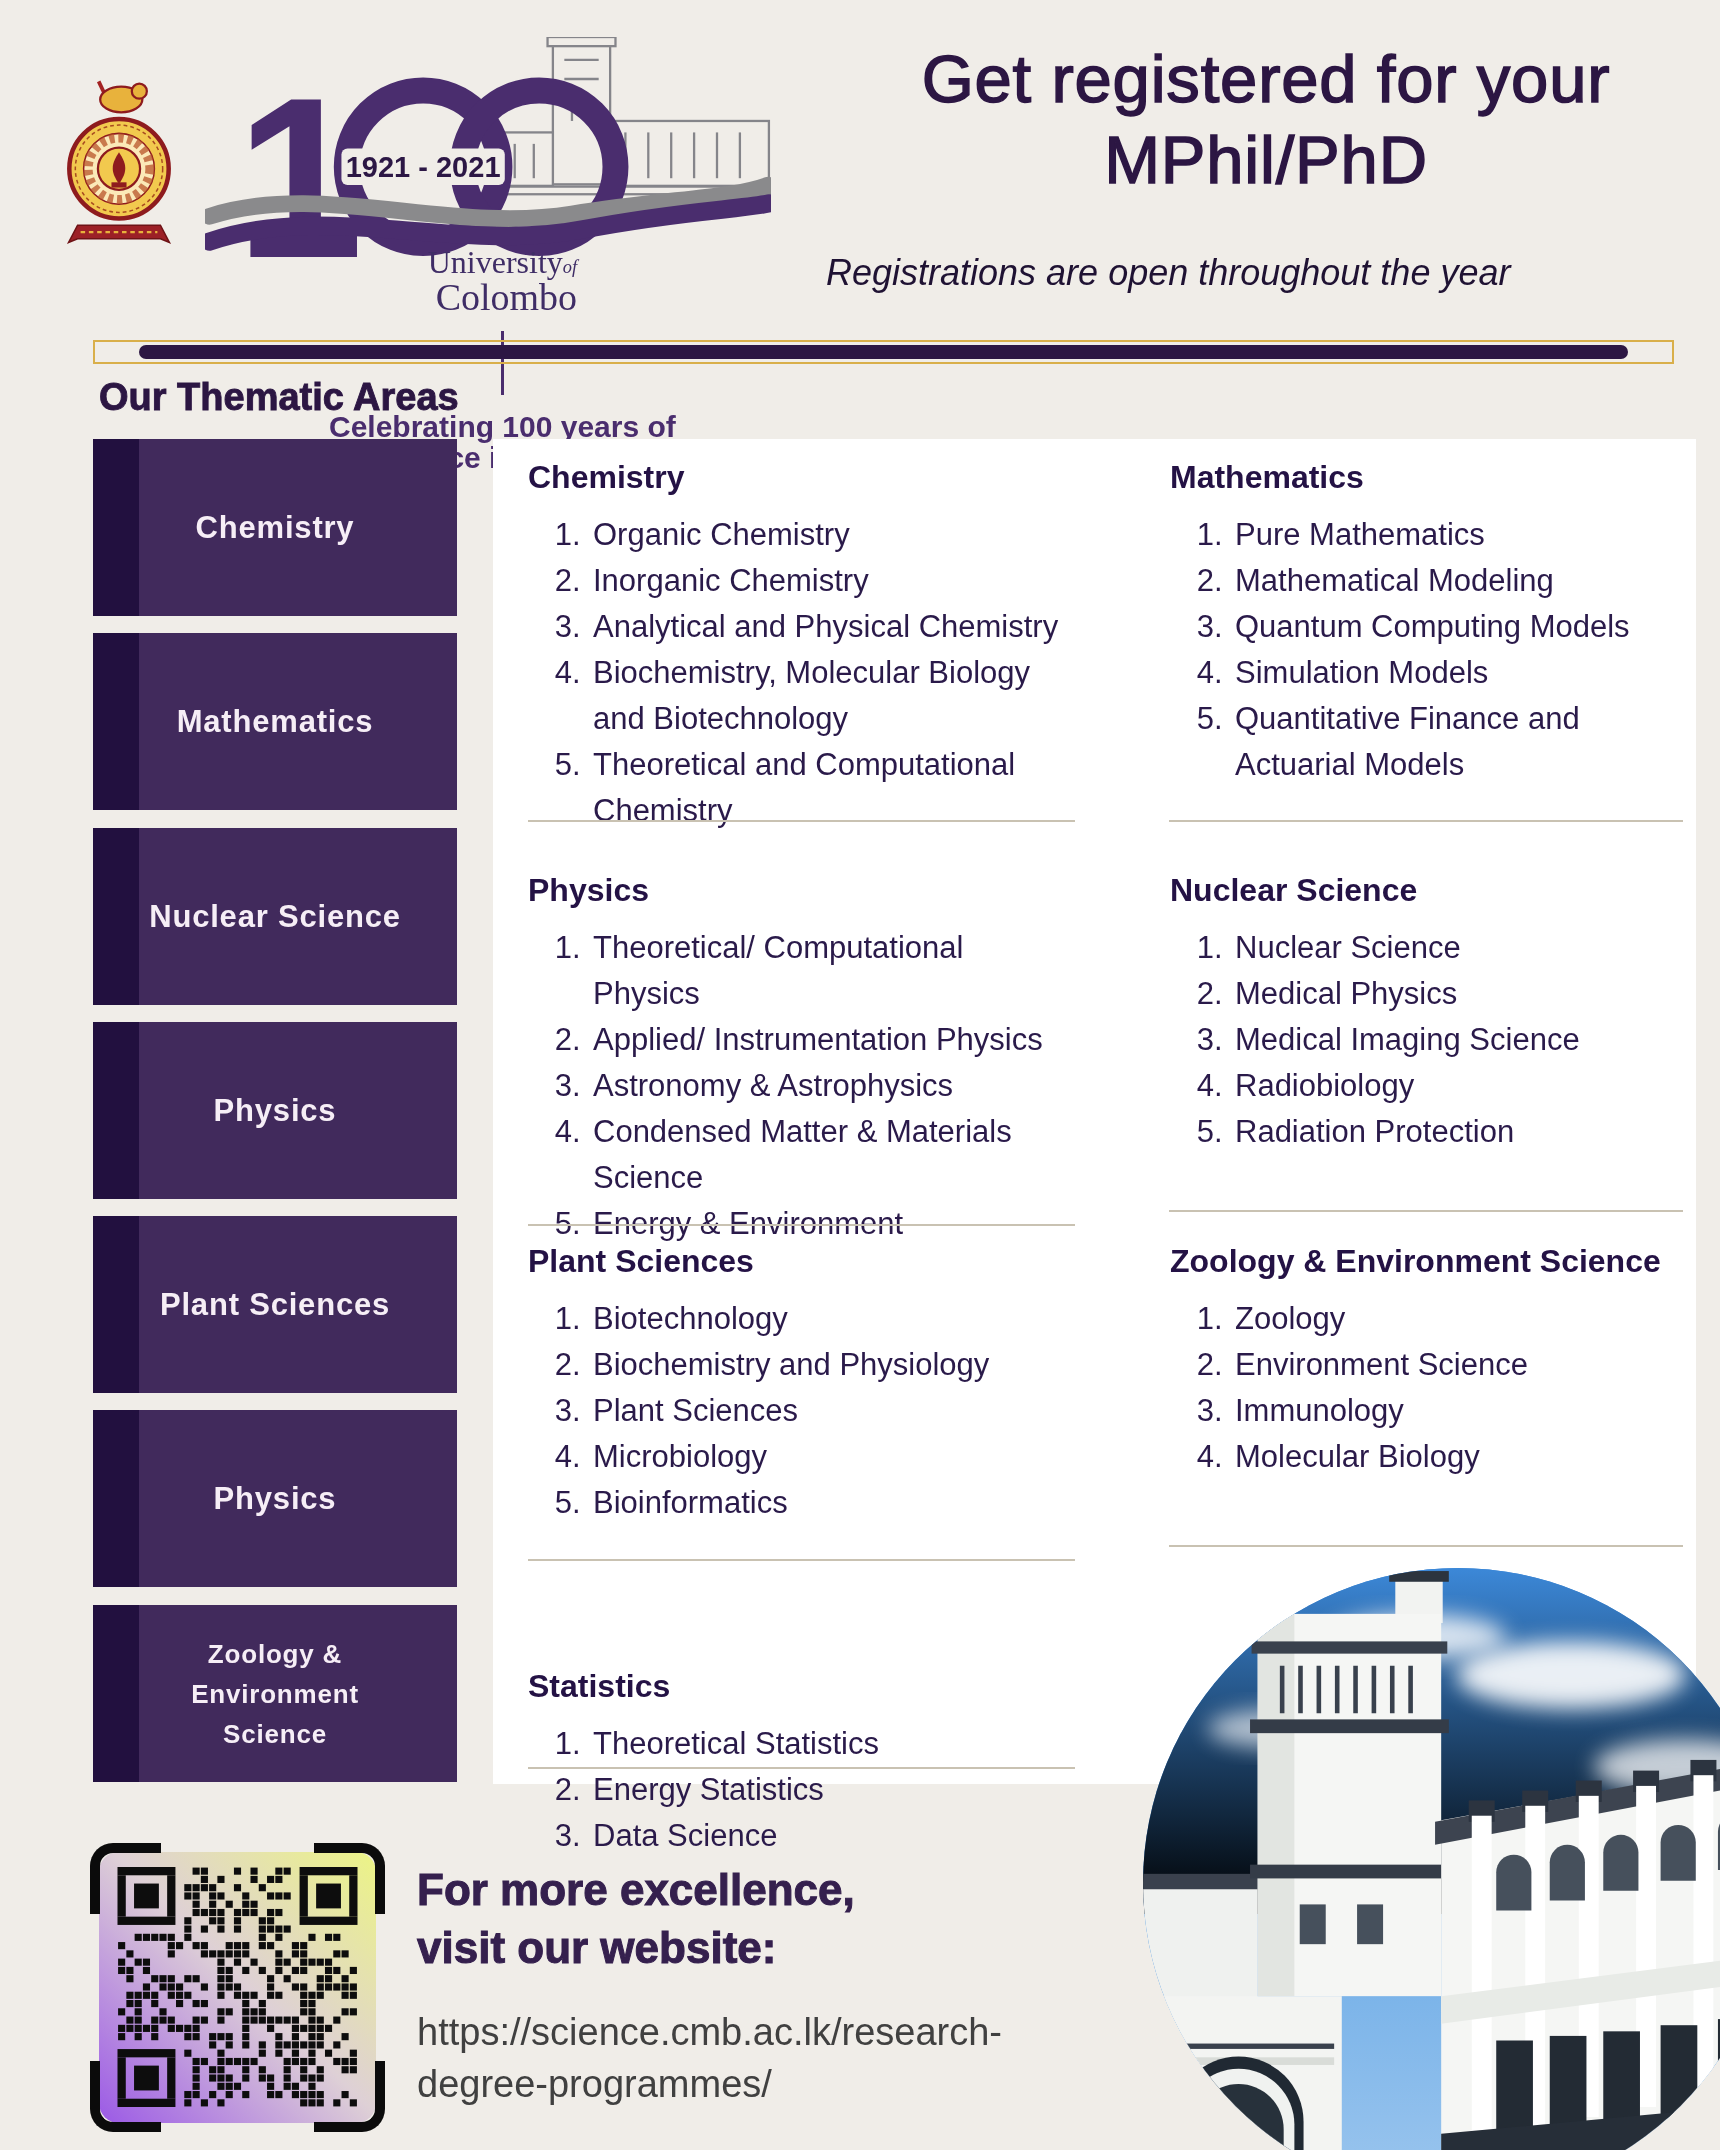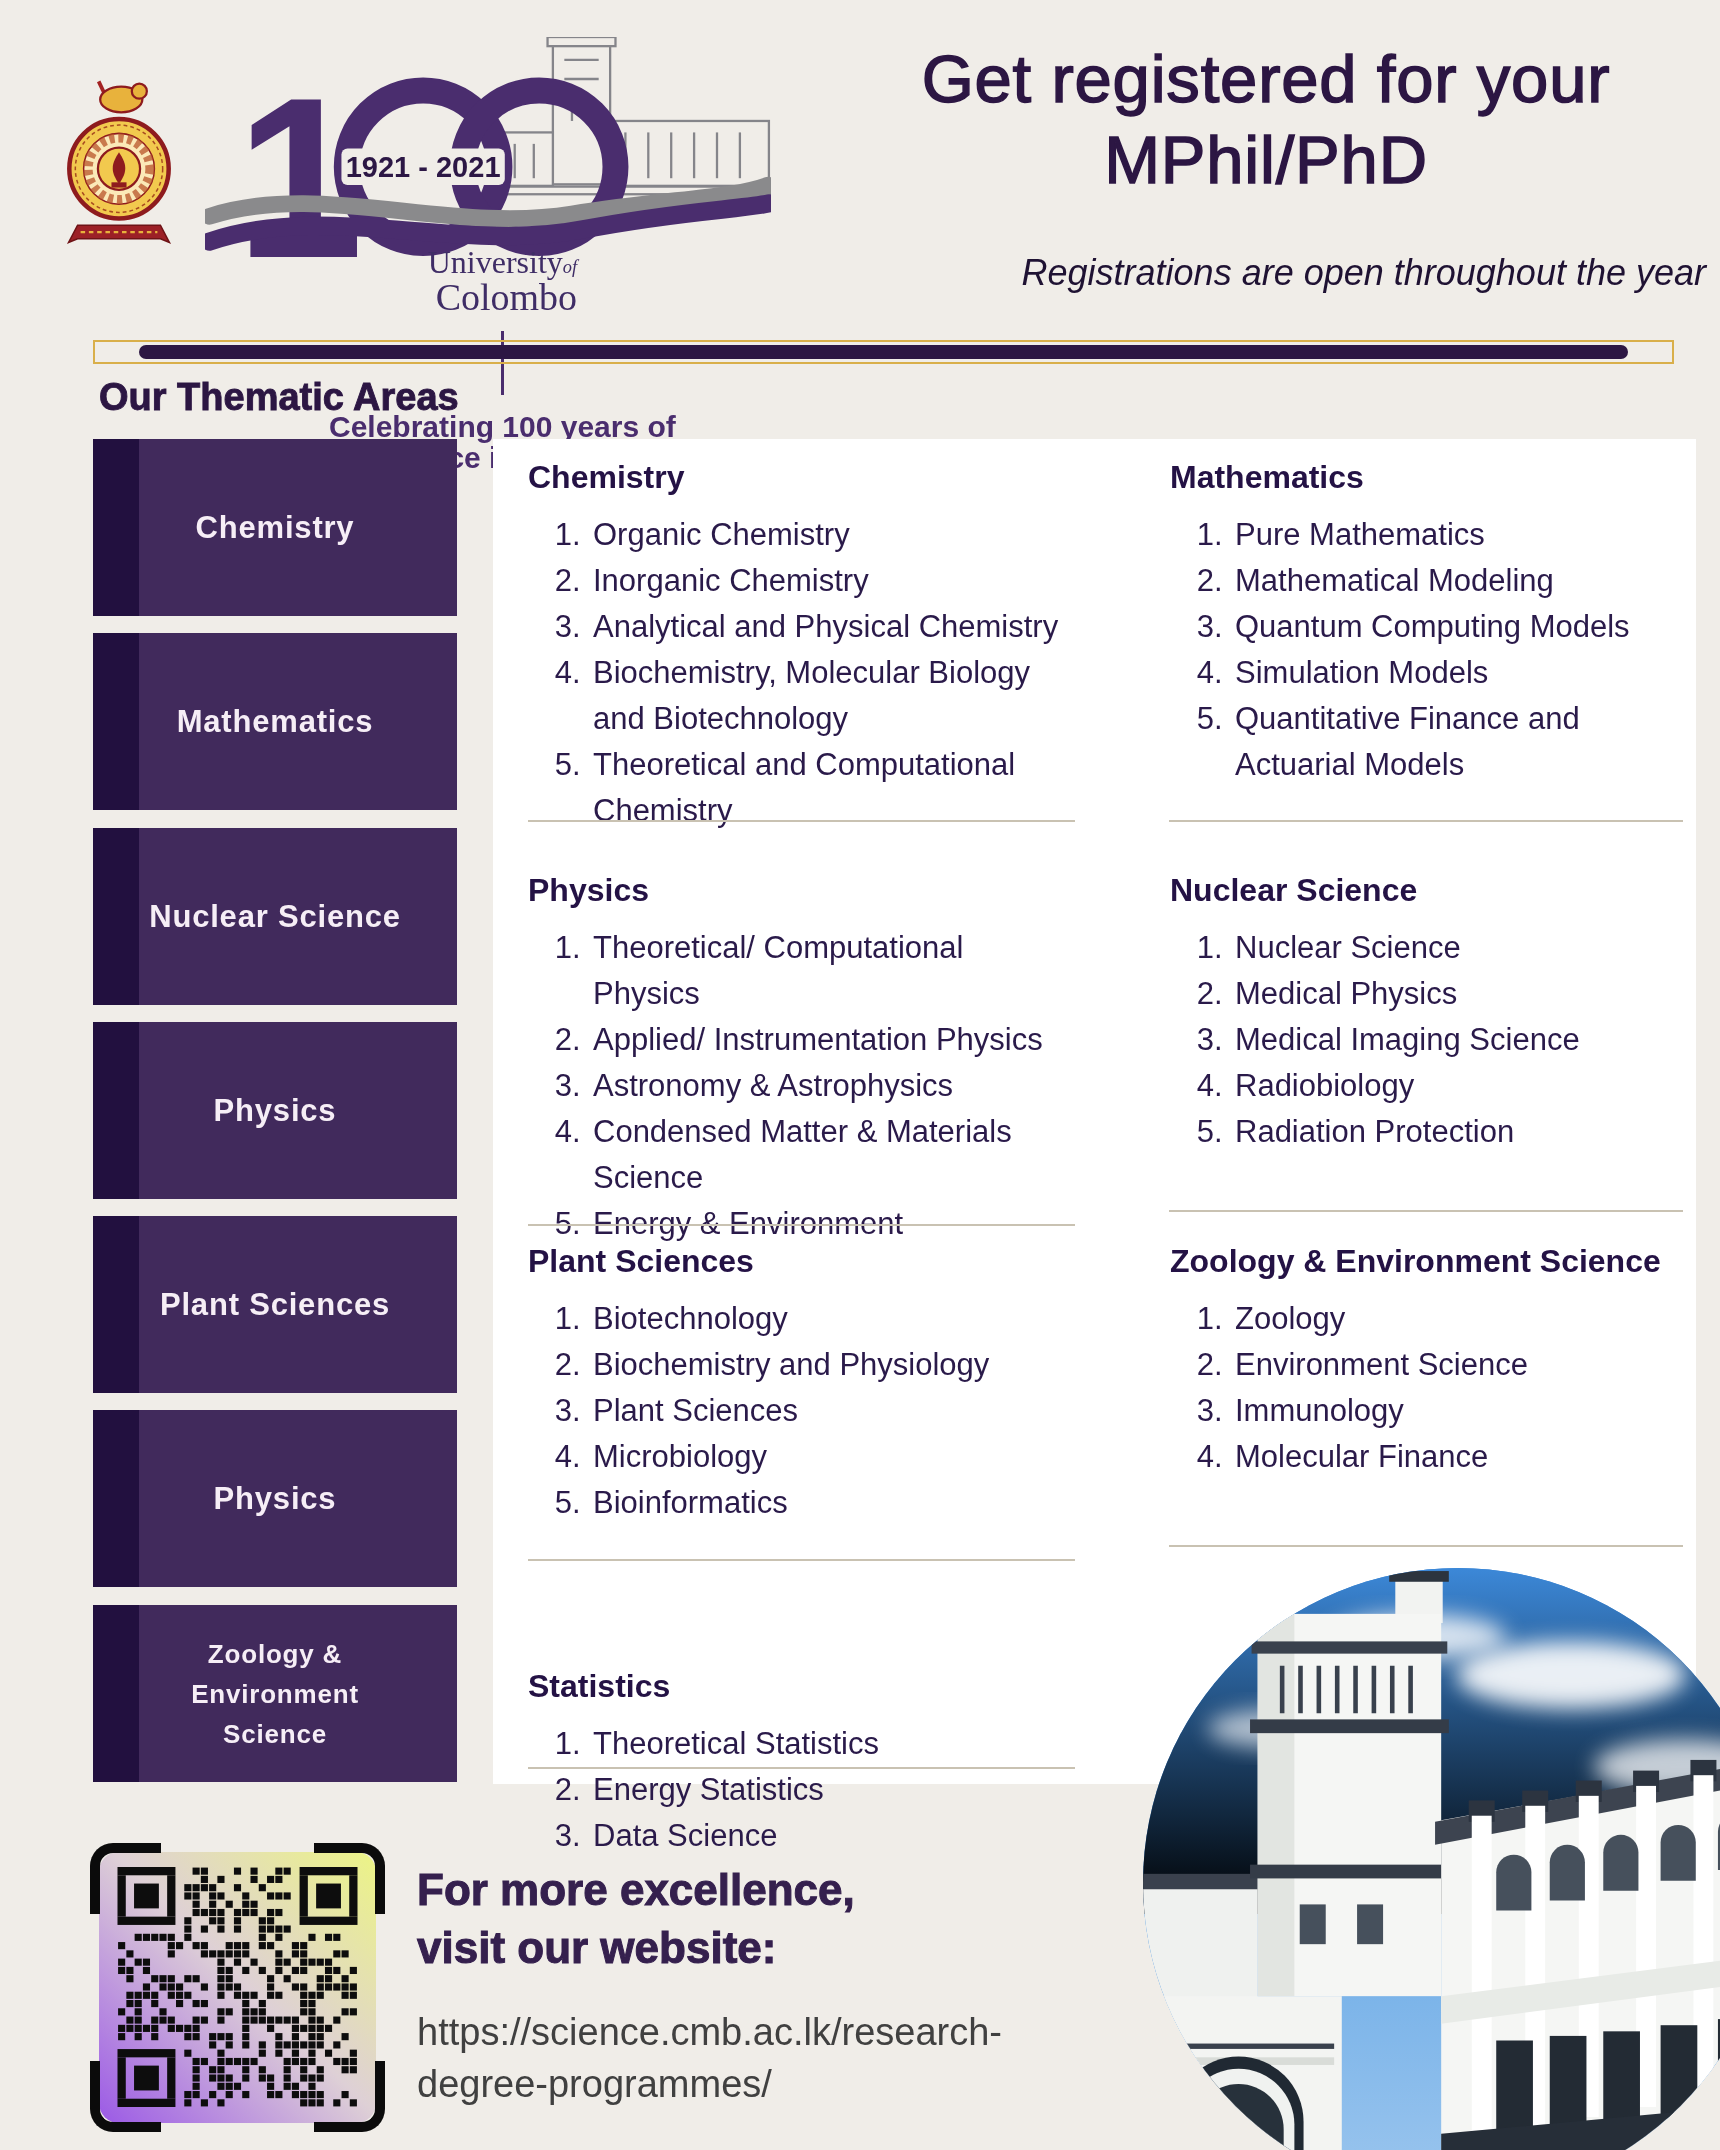--- a/index.html
+++ b/index.html
@@ -12,21 +12,21 @@
   #centenary-caption{position:absolute;left:329px;top:246px;display:flex;align-items:center;gap:15.3px;flex-direction:column;}
   .uoc-serif{font-family:"Liberation Serif",serif;color:#3f2d66;text-align:right;line-height:1.0;}
   .uoc-serif .l1{font-size:32px;}
   .uoc-serif .l1 .of{font-size:18.4px;font-style:italic;}
   .uoc-serif .l2{font-size:38px;}
   .vbar{width:3.1px;height:64px;background:#4a2d6e;}
   .uoc-tag{color:#4a2d6e;font-weight:bold;font-size:30px;line-height:31px;}
   .big-title{position:absolute;left:826px;top:38px;width:880px;text-align:center;
              color:#2c1643;font-size:67px;font-weight:normal;line-height:81px;
              -webkit-text-stroke:1.5px #2c1643;letter-spacing:0.8px;}
-  .subtitle{position:absolute;left:826px;top:252px;width:880px;text-align:right;
+  .subtitle{position:absolute;left:826px;top:252px;width:880px;text-align:left;
             color:#1f1233;font-size:36px;font-style:italic;}
 
   
   #gold-rule{position:absolute;left:93px;top:340px;width:1577px;height:20px;border:2.3px solid #d9af4a;}
   #gold-rule .pill{position:absolute;left:44px;right:44px;top:3.1px;bottom:3.1px;background:#2c1643;border-radius:9.2px;}
 
   
   #thematic-heading{position:absolute;left:99px;top:376px;font-size:38px;font-weight:bold;
                     color:#2c1643;-webkit-text-stroke:0.9px #2c1643;}
   .side-btn{position:absolute;left:93px;width:364px;height:177px;
@@ -220,21 +220,21 @@
       <li>Microbiology</li>
       <li>Bioinformatics</li>
     </ol>
   </div>
   <div id="s5" class="section sec-r">
     <h3>Zoology &amp; Environment Science</h3>
     <ol>
       <li>Zoology</li>
       <li>Environment Science</li>
       <li>Immunology</li>
-      <li>Molecular Finance</li>
+      <li>Molecular Biology</li>
     </ol>
   </div>
   <div id="s6" class="section sec-l">
     <h3>Statistics</h3>
     <ol>
       <li>Theoretical Statistics</li>
       <li>Energy Statistics</li>
       <li>Data Science</li>
     </ol>
   </div>

